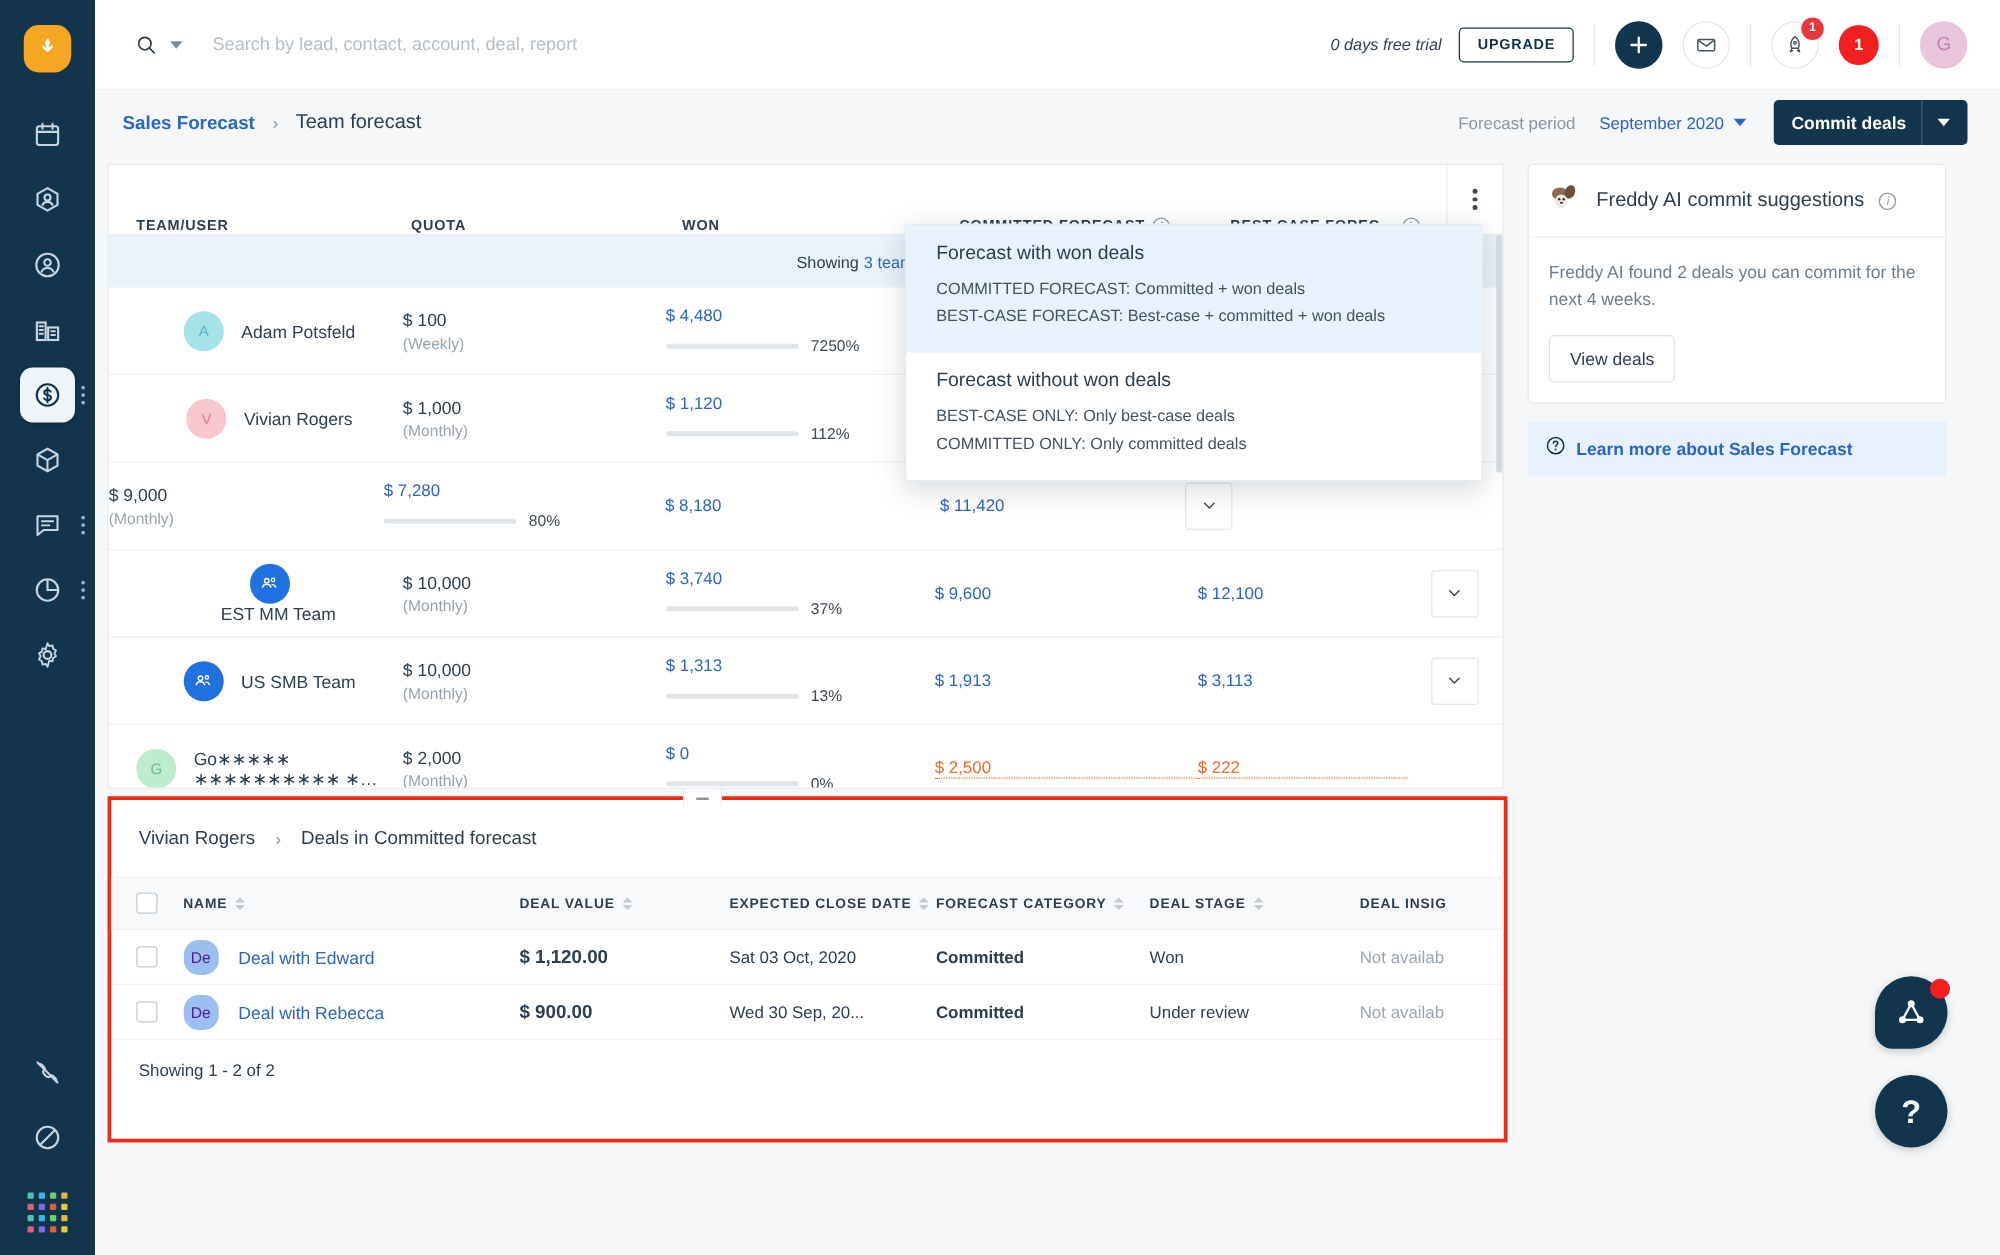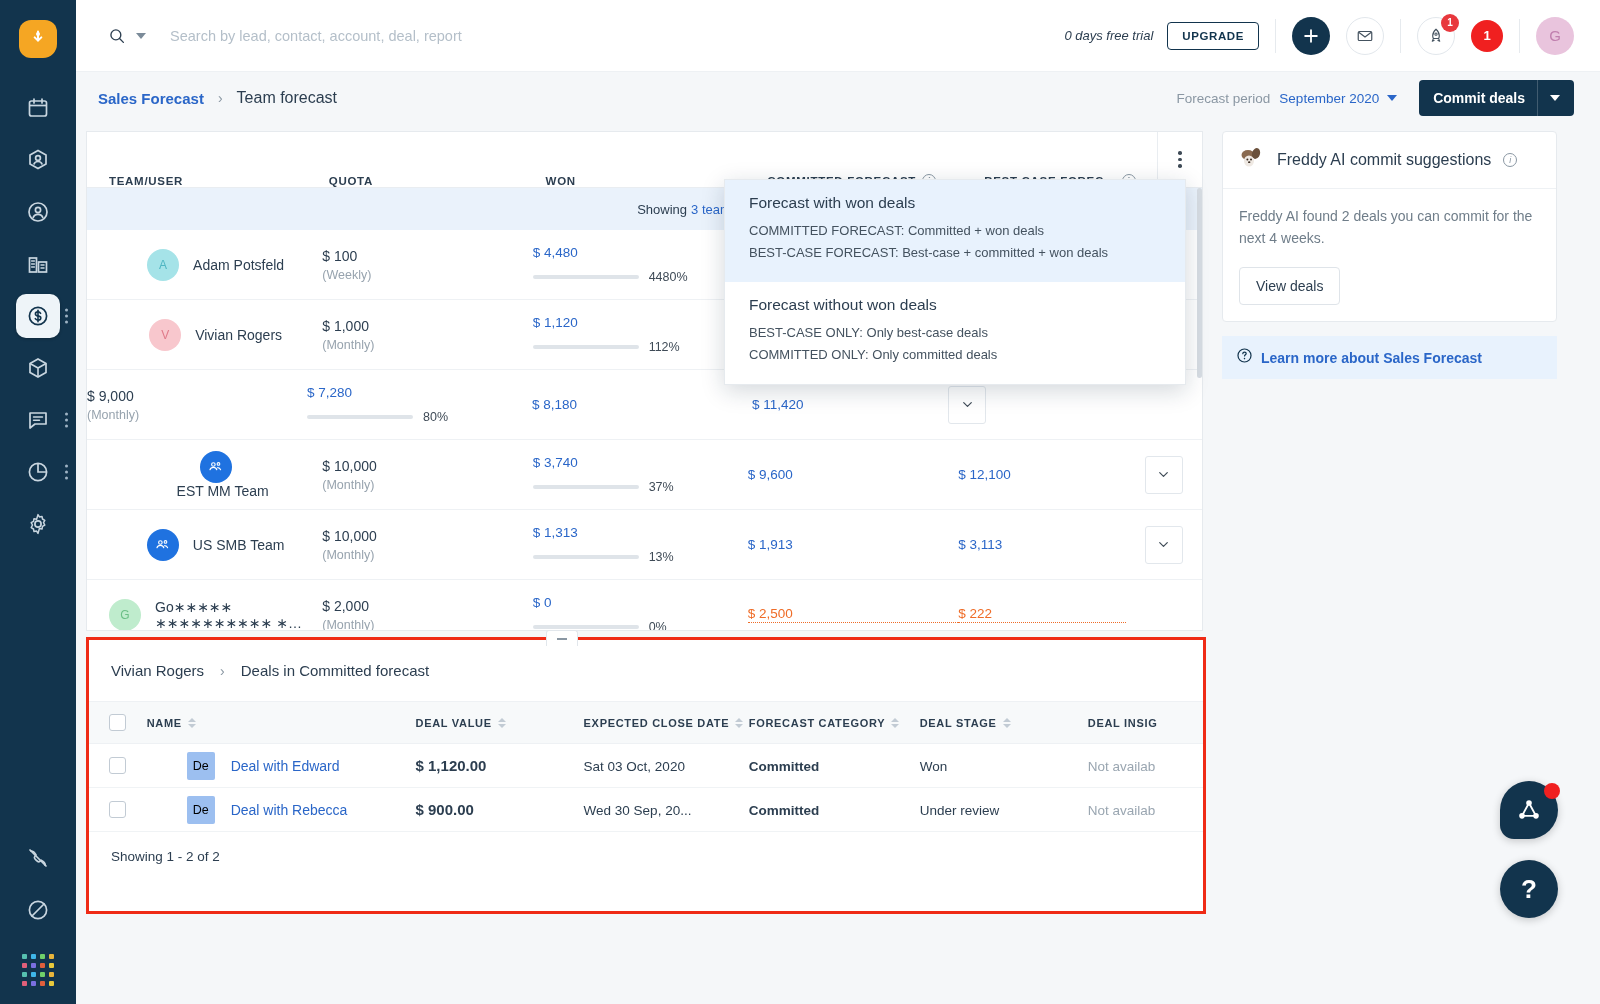--- a/index.html
+++ b/index.html
@@ -142,21 +142,21 @@
   .pagehead {
     position: absolute; left: 76px; top: 72px;
     width: 1524px; height: 52px;
     background: #f5f7f9;
     display: flex; align-items: center;
   }
   .crumb-link { font-size: 15px; color: #2a66c8; font-weight: bold; margin-left: 22px; cursor:pointer; }
   .crumb-sep { margin: 0 14px; color: #8a97a3; font-size: 14px; }
   .crumb-cur { font-size: 16px; color: #2c3e50; }
   .fp-label { font-size: 13.5px; color: #8a97a3; margin-left: auto; }
-  .fp-value { font-size: 13.5px; color: #2a66c8; margin-left: 9px; cursor:pointer; }
+  .fp-value { font-size: 13.5px; color: #2a66c8; margin-left: 19px; cursor:pointer; }
   .fp-caret {
     margin-left: 8px; width: 0; height: 0;
     border-left: 5px solid transparent; border-right: 5px solid transparent;
     border-top: 6px solid #2a66c8;
   }
   .commit-btn {
     margin-left: 22px; margin-right: 26px;
     height: 36px; background: #12344d; color: #fff;
     border-radius: 4px; display: flex; align-items: center;
     padding: 0 14px; cursor: pointer;
@@ -325,23 +325,23 @@
   .d-date { width: 172px; }
   .d-cat { width: 178px; font-weight: bold; }
   .d-stage { width: 175px; }
   .d-ins { width: 120px; }
   .chk {
     width: 17px; height: 17px; border: 1px solid #c2cbd4; border-radius: 3px;
     background: #fff; cursor: pointer;
   }
   .dt-row { height: 44px; display: flex; align-items: center; border-bottom: 1px solid #f0f3f5; }
   .de-badge {
-    width: 28px; height: 28px; background: #9cbff0; color: #000000;
-    display: flex; align-items: center; justify-content: center;
-    font-size: 12.5px; border-radius: 2px; flex:none;margin-left:40px;
+    width: 28px; height: 28px; background: #9cbff0; color: #4c1d95;
+    display: flex; align-items: center; justify-content: center;
+    font-size: 12.5px; border-radius: 12px; flex:none;
   }
   .deal-link { font-size: 14px; color: #2a66c8; margin-left: 16px; cursor:pointer; }
   .dt-cell { font-size: 13.5px; color: #2c3e50; }
   .dt-cell.bold { font-weight: bold; font-size: 15px; }
   .dt-cell.muted { color: #9aa6b1; }
   .dp-foot { height: 48px; display: flex; align-items: center; padding-left: 22px; }
   .dp-foot-txt { font-size: 13.5px; color: #2c3e50; }
 
   
   .fab {
@@ -600,21 +600,21 @@
             <span class="team-name">Adam Potsfeld</span>
           </div>
           <div class="cell c-quota">
             <span class="q-main">$ 100</span>
             <span class="q-sub">(Weekly)</span>
           </div>
           <div class="cell c-won">
             <span class="won-val">$ 4,480</span>
             <span class="bar-row">
               <span class="bar-track"><span class="bar-fill" style="width:100%"></span></span>
-              <span class="bar-pct">4480%</span>
+              <span class="bar-pct">7250%</span>
             </span>
           </div>
           <div class="cell c-comm"></div>
           <div class="cell c-best"></div>
           <div class="c-act"></div>
         </div>
         <div class="mt-row">
           <div class="cell c-team" style="flex-direction:row;align-items:center">
             <span class="av" style="background:#f8c7cd;color:#e07b8a">V</span>
             <span class="team-name">Vivian Rogers</span>

